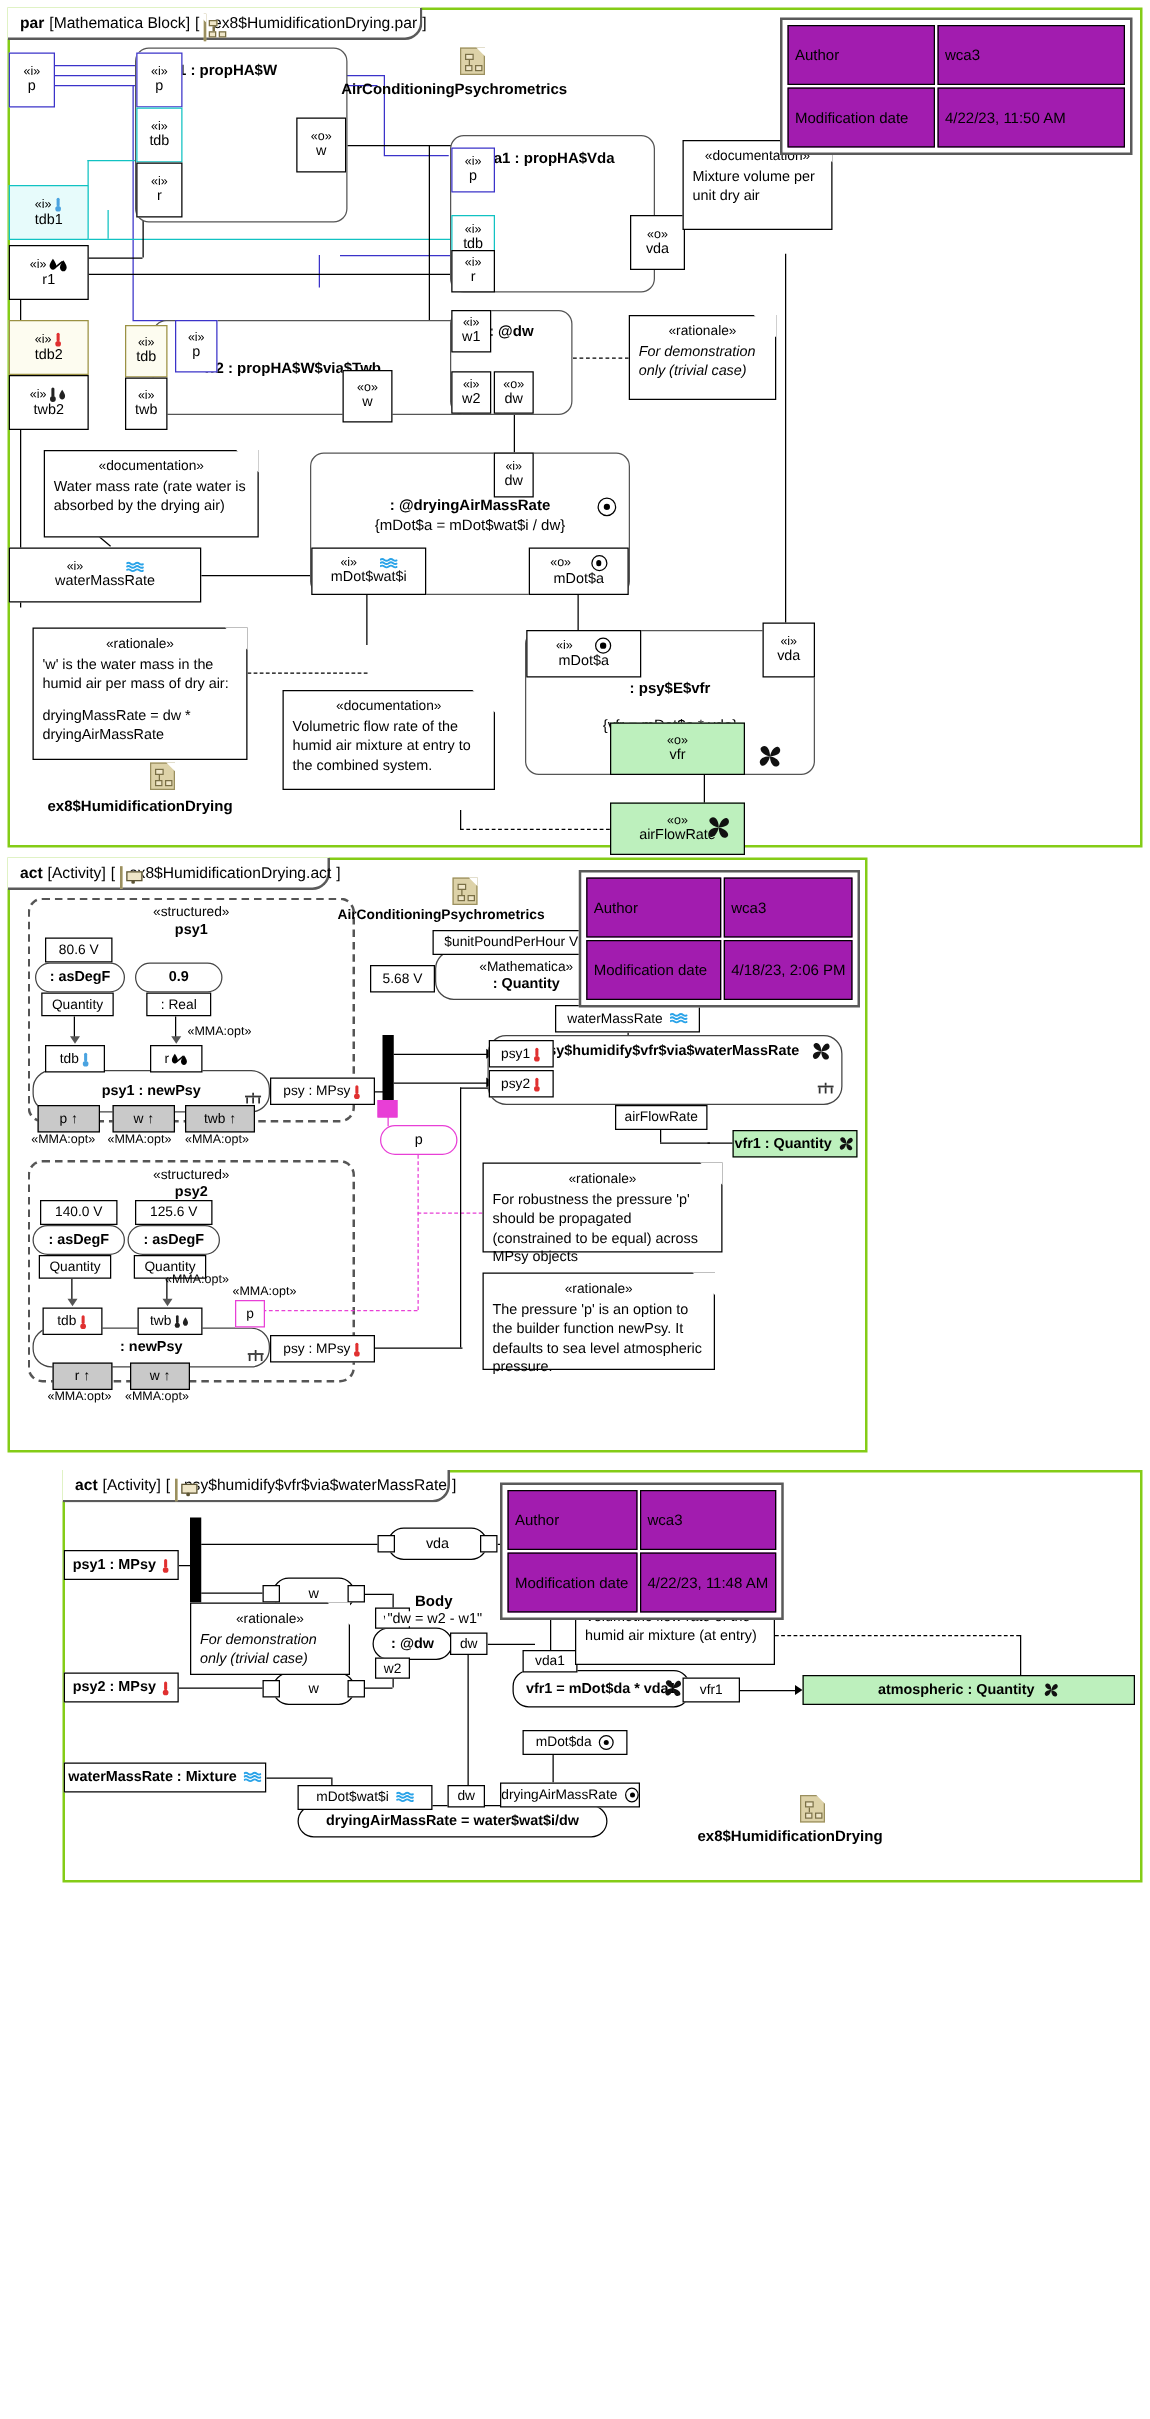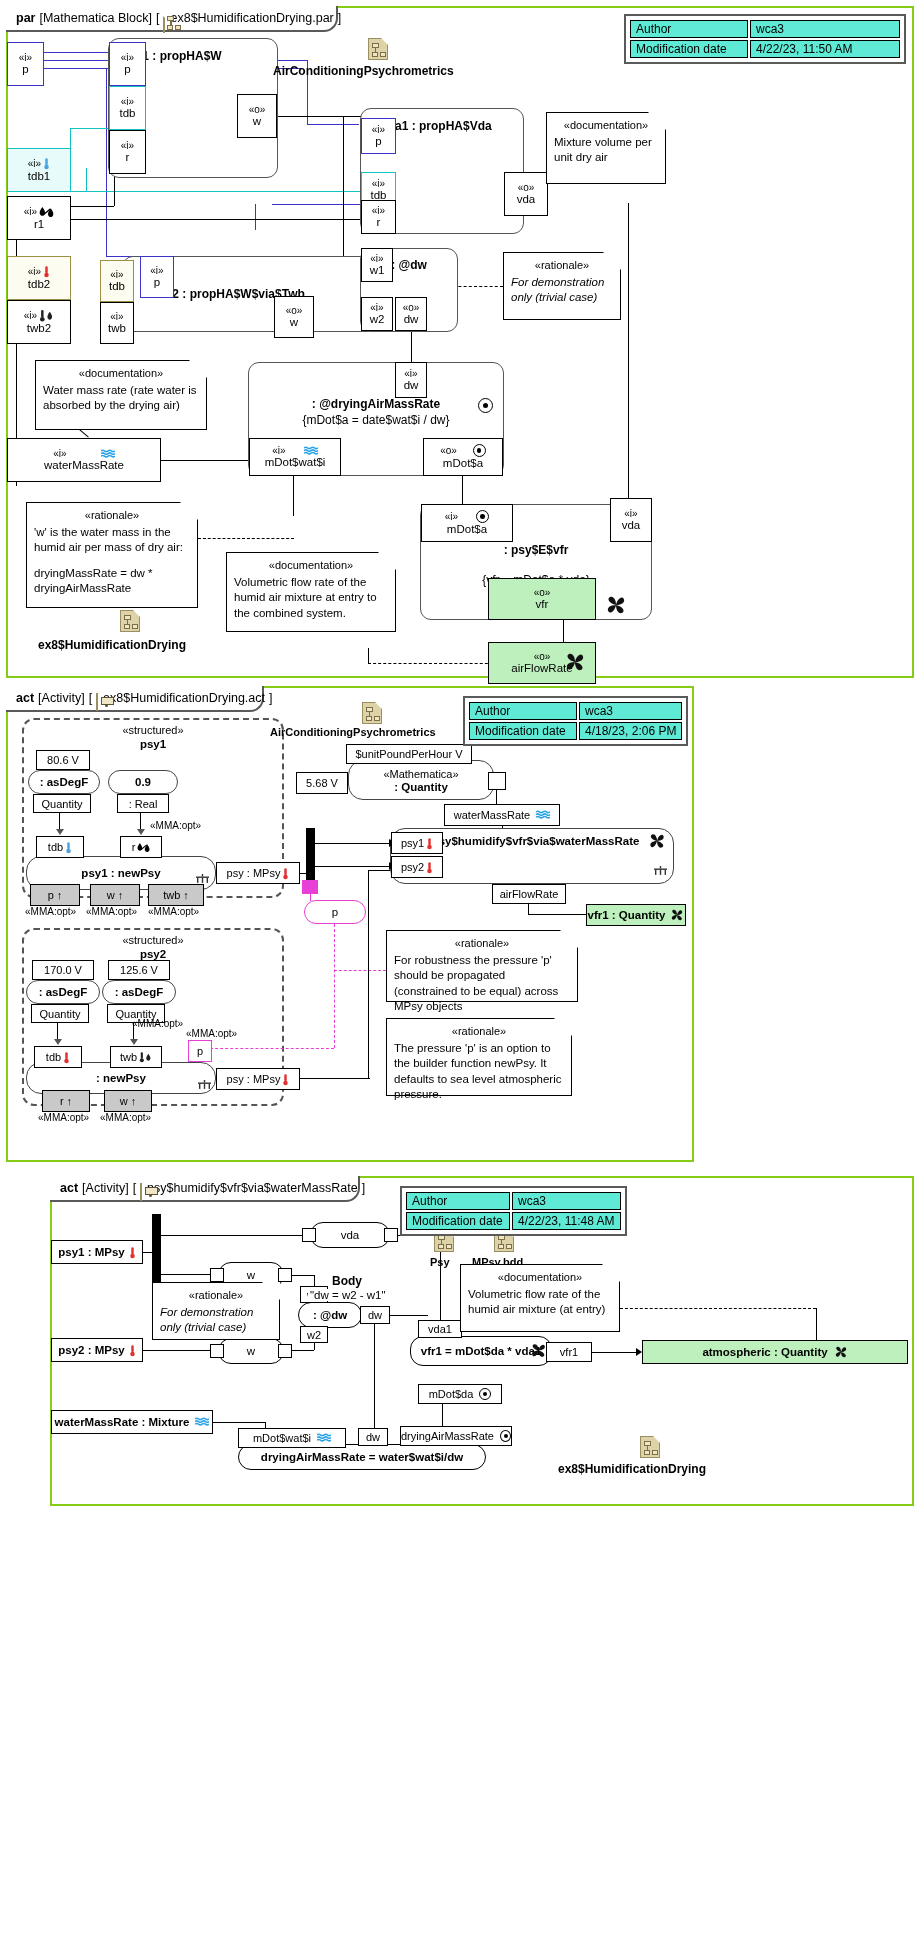--- a/index.html
+++ b/index.html
@@ -39,22 +39,22 @@
   
   .meta {
     position:absolute;
     border:2px solid #5a5a5a;
     background:#fff;
     padding:2px;
     z-index:5;
   }
   .meta table { border-collapse:separate; border-spacing:2px; }
   .meta td {
-    border:1px solid #000; background:#5eead4;
-    padding:1px 5px; font-size:12px; white-space:nowrap;
+    border:1px solid #000; background:#a21caf;
+    padding:16px 5px; font-size:12px; white-space:nowrap;
   }
 
   
   .pbox {
     position:absolute;
     border:1.4px solid #000; background:#fff;
     display:flex; flex-direction:column;
     align-items:center; justify-content:center;
     font-size:11px; line-height:1.1;
     z-index:3;
@@ -441,21 +441,21 @@
     <span class="st">«i»</span>
     <span class="nm">w2</span>
   </div>
   <div class="pbox" style="left:387px; top:289px; width:32px; height:34px;">
     <span class="st">«o»</span>
     <span class="nm">dw</span>
   </div>
 
   <div class="cblk" style="left:240px; top:354px; width:256px; height:114px;">
     <div class="title" style="top:34px;">: @dryingAirMassRate</div>
-    <div class="expr" style="top:50px;">{mDot$a = date$wat$i / dw}</div>
+    <div class="expr" style="top:50px;">{mDot$a = mDot$wat$i / dw}</div>
   </div>
   <div class="tgt" style="left:470px; top:390px;"></div>
   <div class="pbox" style="left:387px; top:354px; width:32px; height:36px;">
     <span class="st">«i»</span>
     <span class="nm">dw</span>
   </div>
   <div class="pbox" style="left:241px; top:430px; width:92px; height:38px;">
     <span class="st" style="gap:18px;">«i»
       <svg class="ic wave" viewBox="0 0 16 11">
         <path d="M0 2 q2 -1.6 4 0 t4 0 t4 0 t4 0" stroke="#2aa3e8" stroke-width="1.7" fill="none"></path>
@@ -659,21 +659,21 @@
   <div class="tinylbl" style="left:17px; top:218px;">«MMA:opt»</div>
   <div class="tinylbl" style="left:78px; top:218px;">«MMA:opt»</div>
   <div class="tinylbl" style="left:140px; top:218px;">«MMA:opt»</div>
 
   <div class="structured" style="left:14px; top:240px; width:262px; height:178px;">
     <div class="hdr">«structured»</div>
     <div class="nm">psy2</div>
   </div>
 
   <div class="pin" style="left:24px; top:272px; width:62px; height:20px;">
-    <span>170.0  V</span>
+    <span>140.0  V</span>
   </div>
   <div class="actnode b" style="left:18px; top:292px; width:74px; height:24px;">
     <span>: asDegF</span>
   </div>
   <div class="pin" style="left:23px; top:316px; width:58px; height:19px;">
     <span>Quantity</span>
   </div>
   <div class="ln v" style="left:49px; top:335px; height:18px;"></div>
   <div class="arrowhead" style="left:46px; top:351px;"></div>
 

